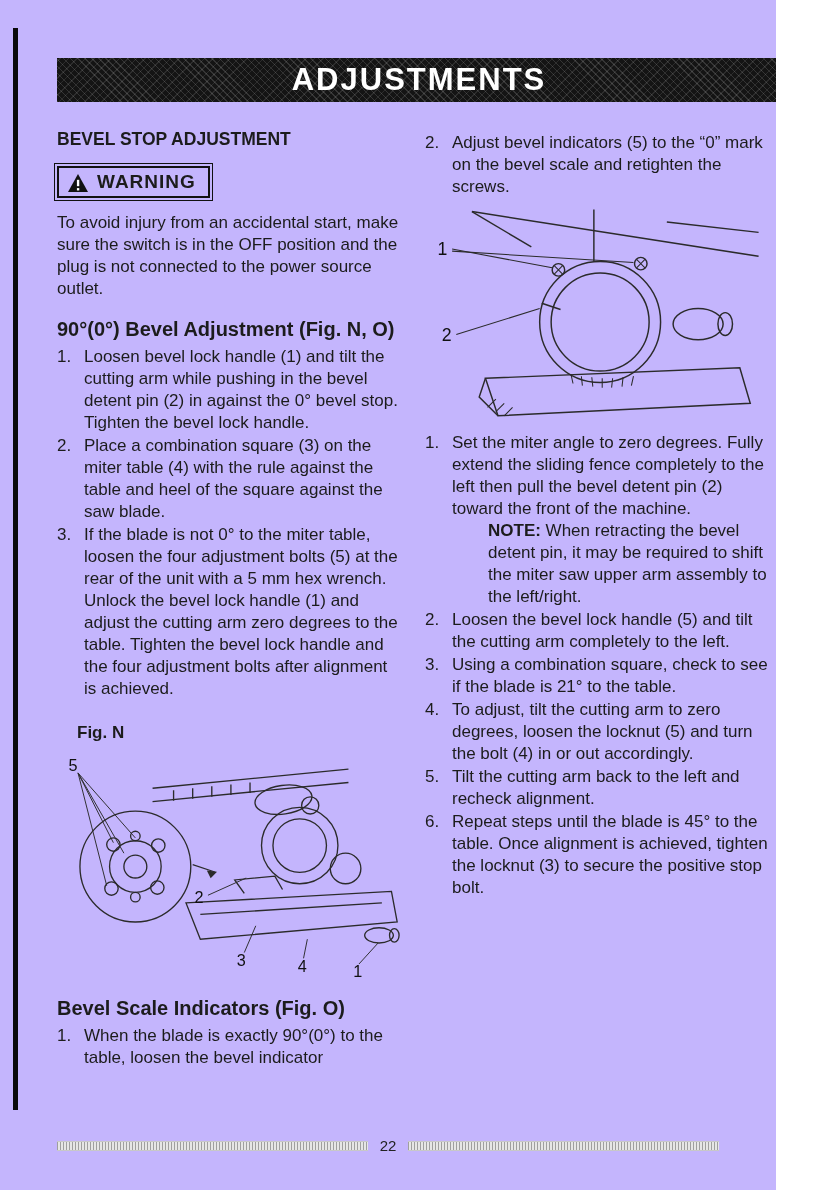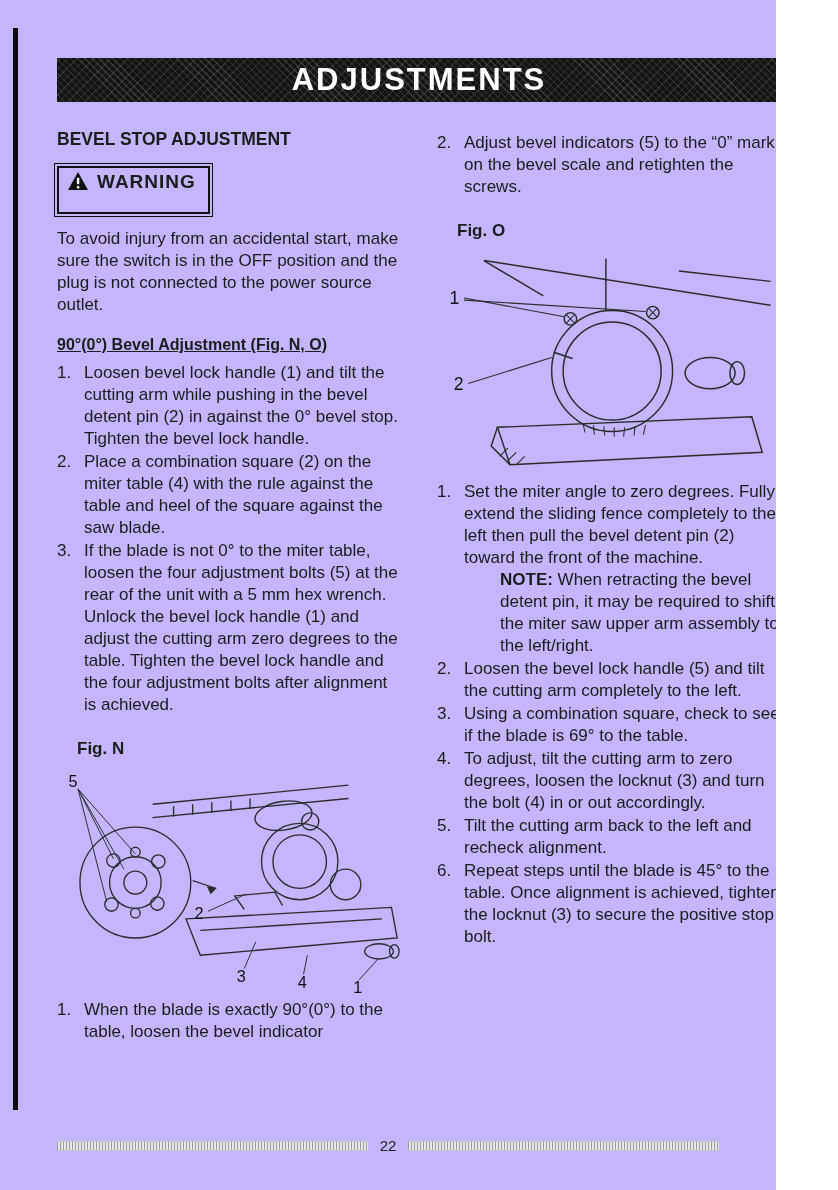--- a/index.html
+++ b/index.html
@@ -39,45 +39,44 @@
     color: #ffffff;
     display: flex;
     align-items: center;
     justify-content: center;
     font-size: 31px;
     font-weight: bold;
     letter-spacing: 2px;
   }
   .columns {
     display: flex;
-    gap: 36px;
+    gap: 24px;
     margin-top: 26px;
   }
   .col { width: 344px; font-size: 17px; line-height: 22px; }
   h2.sec-title {
     font-size: 17.5px;
     line-height: 22px;
     margin-bottom: 14px;
     font-weight: bold;
   }
   h3.sub-title {
-    font-size: 16px;
+    font-size: 20px;
     line-height: 22px;
     margin: 18px 0 6px 0;
     font-weight: bold;
-    text-decoration: underline;
   }
   .warnbox {
     display: inline-flex;
-    align-items: flex-start;
+    align-items: flex-end;
     gap: 8px;
     border: 2px solid #111;
     outline: 1px solid #111;
     outline-offset: 2px;
-    padding: 3px 12px 19px 8px;
+    padding: 3px 12px 3px 8px;
     font-weight: bold;
     font-size: 19px;
     letter-spacing: 1px;
     margin: 2px 0 12px 0;
   }
   .bold-para { font-weight: normal; margin: 2px 0 4px 0; }
   .list { margin-top: 4px; }
   .li { display: flex; margin-bottom: 1px; }
   .li .num { width: 27px; flex: none; }
   .li .txt { flex: 1; }
@@ -133,21 +132,21 @@
 
         <h3 class="sub-title">90°(0°) Bevel Adjustment (Fig. N, O)</h3>
 
         <div class="list">
           <div class="li">
             <span class="num">1.</span>
             <span class="txt">Loosen bevel lock handle (1) and tilt the cutting arm while pushing in the bevel detent pin (2) in against the 0° bevel stop. Tighten the bevel lock handle.</span>
           </div>
           <div class="li">
             <span class="num">2.</span>
-            <span class="txt">Place a combination square (2) on the miter table (4) with the rule against the table and heel of the square against the saw blade.</span>
+            <span class="txt">Place a combination square (3) on the miter table (4) with the rule against the table and heel of the square against the saw blade.</span>
           </div>
           <div class="li">
             <span class="num">3.</span>
             <span class="txt">If the blade is not 0° to the miter table, loosen the four adjustment bolts (5) at the rear of the unit with a 5 mm hex wrench. Unlock the bevel lock handle (1) and adjust the cutting arm zero degrees to the table. Tighten the bevel lock handle and the four adjustment bolts after alignment is achieved.</span>
           </div>
         </div>
 
         <div class="fig-label">Fig. N</div>
 
         <svg class="fig" viewBox="0 0 360 240" aria-hidden="true">
@@ -194,39 +193,39 @@
           </g>
           <g fill="#111" font-size="17">
             <text x="12" y="22">5</text>
             <text x="144" y="160">2</text>
             <text x="188" y="226">3</text>
             <text x="252" y="232">4</text>
             <text x="310" y="238">1</text>
           </g>
         </svg>
 
+        <h3 class="sub-title">Bevel Scale Indicators (Fig. O)</h3>
 
         <div class="list">
           <div class="li">
             <span class="num">1.</span>
             <span class="txt">When the blade is exactly 90°(0°) to the table, loosen the bevel indicator</span>
           </div>
         </div>
       </div>
 
       <div class="col">
 
         <div class="list">
           <div class="li">
             <span class="num">2.</span>
             <span class="txt">Adjust bevel indicators (5) to the “0” mark on the bevel scale and retighten the screws.</span>
           </div>
         </div>
 
-        <div class="fig-label">Fig. O</div>
 
         <svg class="fig" viewBox="0 0 330 220" aria-hidden="true">
           <g stroke="#2b2b2b" fill="none" stroke-width="1.4">
 
             <path d="M45 12 L320 55"></path>
             <path d="M45 12 L102 46"></path>
             <path d="M162 10 L162 60"></path>
             <path d="M232 22 L320 32"></path>
 
             <circle cx="168" cy="118" r="58"></circle>
@@ -266,25 +265,25 @@
               <span>Set the miter angle to zero degrees. Fully extend the sliding fence completely to the left then pull the bevel detent pin (2) toward the front of the machine.</span>
               <span class="note"><b>NOTE:</b><span> When retracting the bevel detent pin, it may be required to shift the miter saw upper arm assembly to the left/right.</span></span>
             </span>
           </div>
           <div class="li">
             <span class="num">2.</span>
             <span class="txt">Loosen the bevel lock handle (5) and tilt the cutting arm completely to the left.</span>
           </div>
           <div class="li">
             <span class="num">3.</span>
-            <span class="txt">Using a combination square, check to see if the blade is 69° to the table.</span>
+            <span class="txt">Using a combination square, check to see if the blade is 21° to the table.</span>
           </div>
           <div class="li">
             <span class="num">4.</span>
-            <span class="txt">To adjust, tilt the cutting arm to zero degrees, loosen the locknut (3) and turn the bolt (4) in or out accordingly.</span>
+            <span class="txt">To adjust, tilt the cutting arm to zero degrees, loosen the locknut (5) and turn the bolt (4) in or out accordingly.</span>
           </div>
           <div class="li">
             <span class="num">5.</span>
             <span class="txt">Tilt the cutting arm back to the left and recheck alignment.</span>
           </div>
           <div class="li">
             <span class="num">6.</span>
             <span class="txt">Repeat steps until the blade is 45° to the table. Once alignment is achieved, tighten the locknut (3) to secure the positive stop bolt.</span>
           </div>
         </div>

